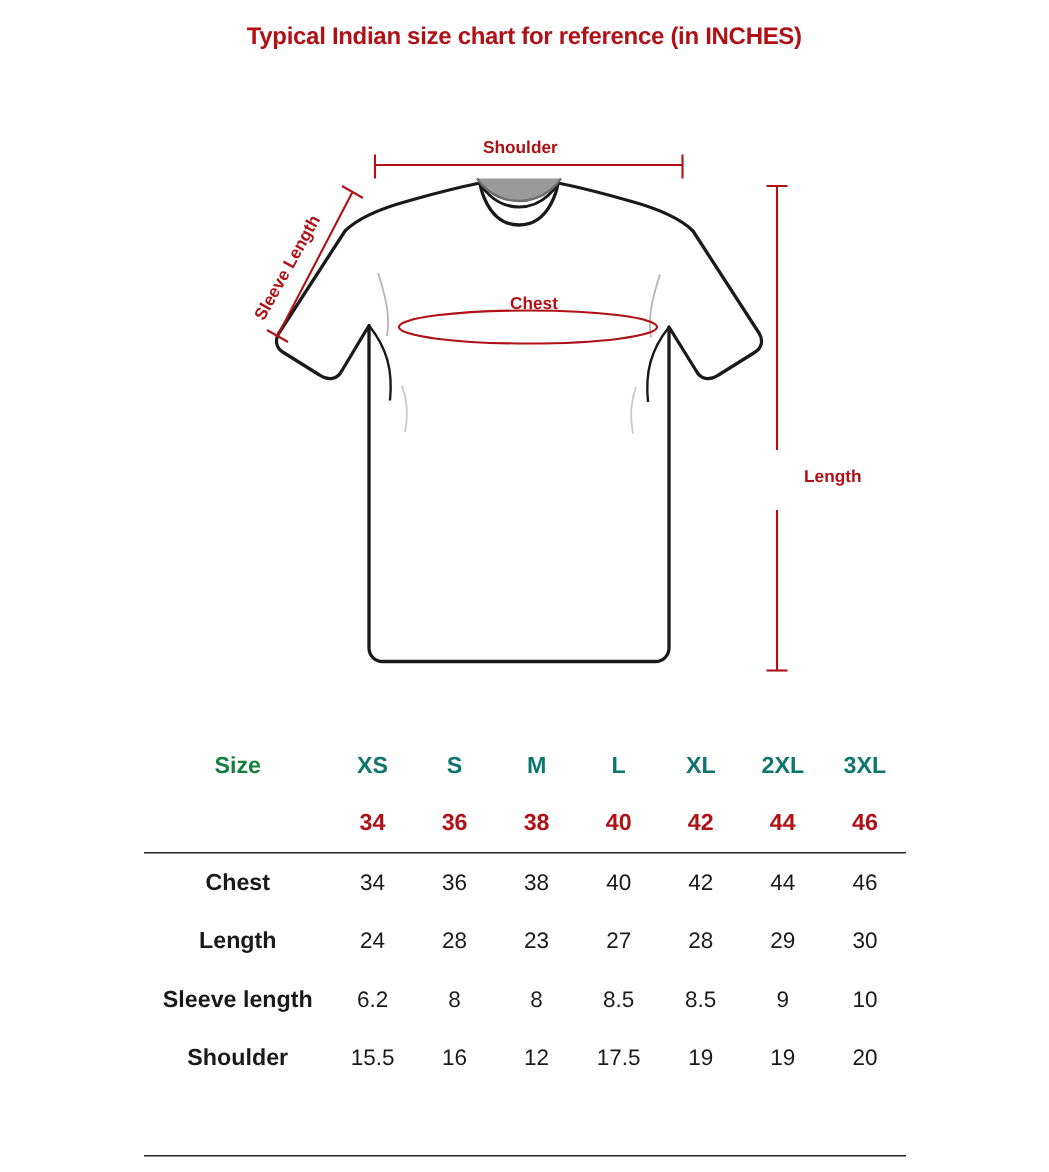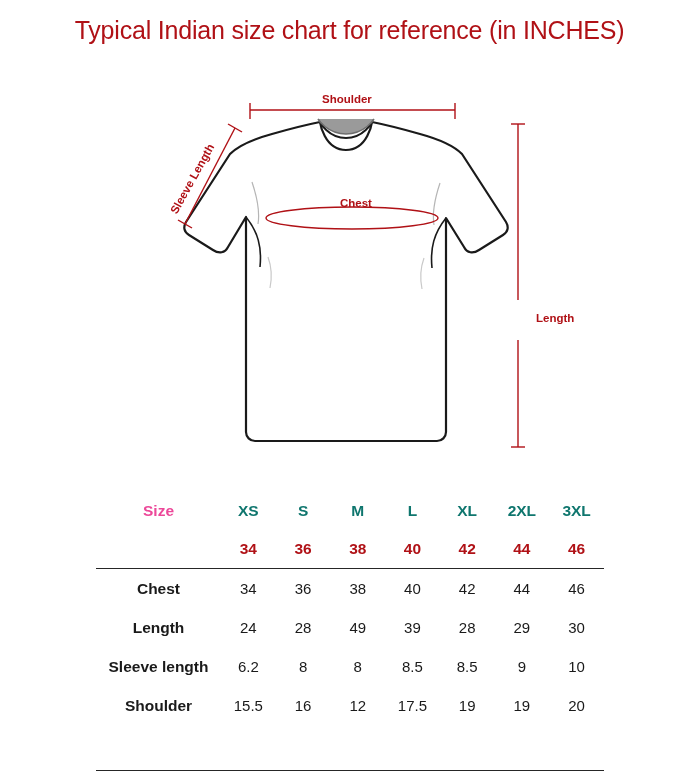--- a/index.html
+++ b/index.html
@@ -20,22 +20,22 @@
     height: 781px;
     position: relative;
   }
   
   .title {
     position: absolute;
     top: 16px;
     left: 0;
     width: 699px;
     text-align: center;
-    font-size: 25px;
-    font-weight: normal;
+    font-size: 16px;
+    font-weight: bold;
     color: #b01116;
     letter-spacing: -0.2px;
   }
   
   .diagram {
     position: absolute;
     top: 72px;
     left: 0;
     width: 699px;
     height: 400px;
@@ -73,21 +73,21 @@
   }
   table.size-table td, table.size-table th {
     padding: 0;
     text-align: center;
     font-size: 15.5px;
     font-weight: bold;
     height: 38px;
     vertical-align: middle;
   }
   th.head-label {
-    color: #ec4899;
+    color: #15803d;
     font-size: 15.5px;
     font-weight: bold;
     text-align: center;
     width: 125px;
   }
   th.head-size {
     color: #0f766e;
     font-size: 17px;
     font-weight: bold;
   }
@@ -233,22 +233,22 @@
           <td>38</td>
           <td>40</td>
           <td>42</td>
           <td>44</td>
           <td>46</td>
         </tr>
         <tr>
           <td class="rowlabel">Length</td>
           <td>24</td>
           <td>28</td>
-          <td>49</td>
-          <td>39</td>
+          <td>23</td>
+          <td>27</td>
           <td>28</td>
           <td>29</td>
           <td>30</td>
         </tr>
         <tr>
           <td class="rowlabel">Sleeve length</td>
           <td>6.2</td>
           <td>8</td>
           <td>8</td>
           <td>8.5</td>

